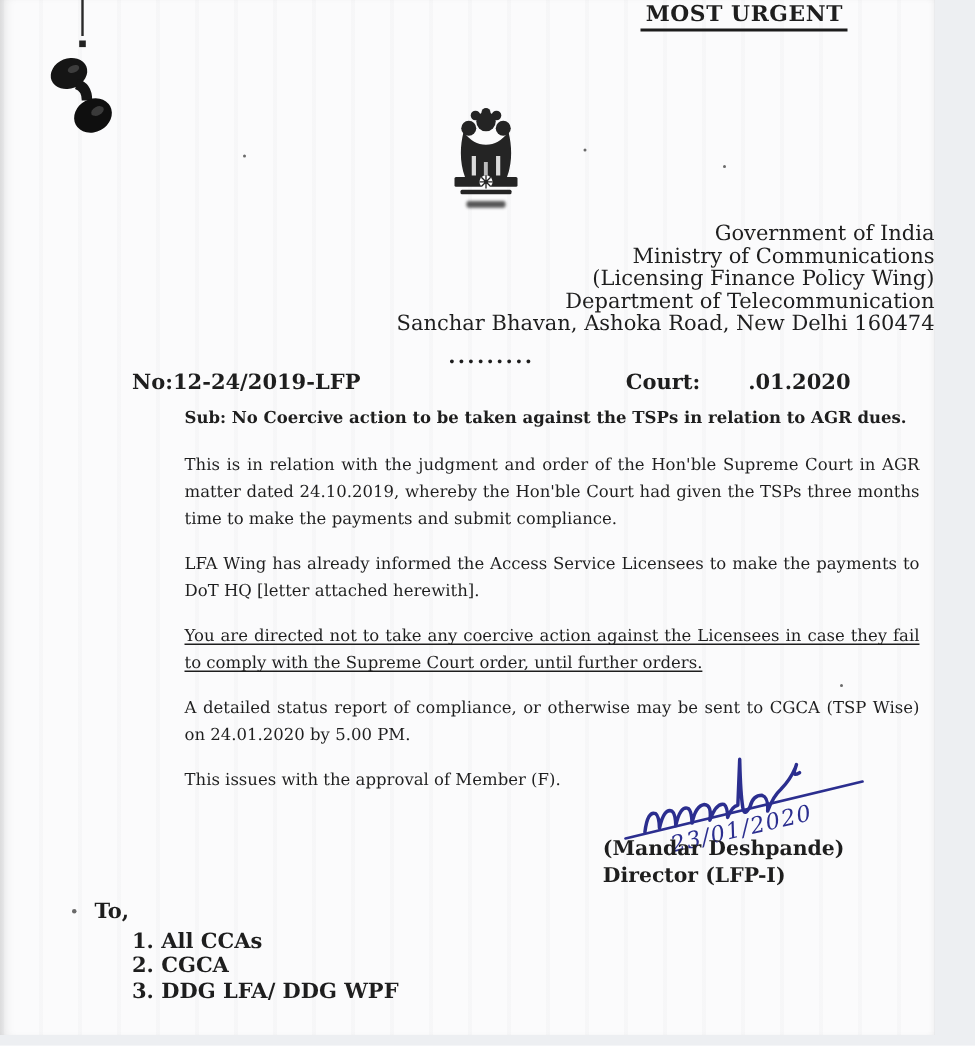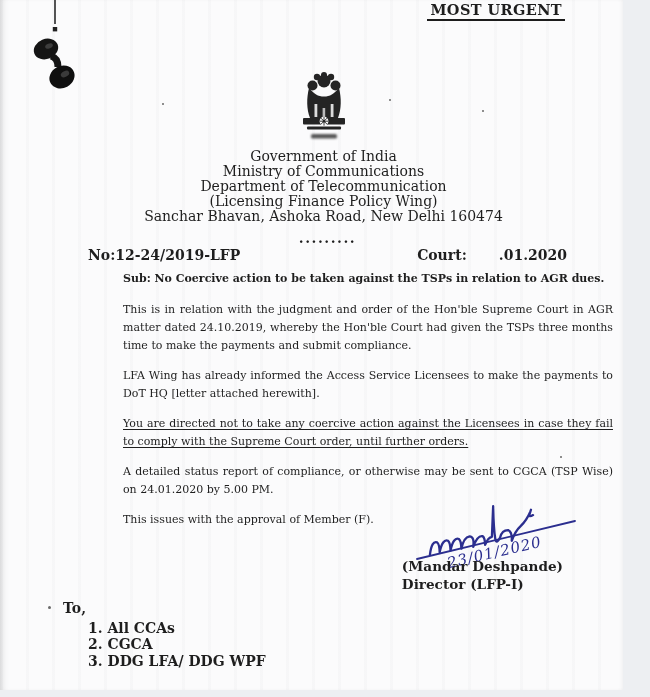--- a/index.html
+++ b/index.html
@@ -20,21 +20,21 @@
   }
   .stamp{
     position:absolute;top:1px;right:58px;
     font-weight:bold;font-size:14.5px;letter-spacing:0.4px;
     border-bottom:2.5px solid #1c1c1c;
     padding:0 3px 1px 3px;
   }
   .inkblot{position:absolute;left:18px;top:0;}
   .letterhead{
     position:absolute;left:0;right:0;top:68px;
-    text-align:center;padding-left:24px;
+    text-align:right;padding-left:24px;
     line-height:15px;font-size:14px;
   }
   .letterhead .lh-line{margin:0;}
   .emblem-wrap{margin:0 auto 3px auto;width:62px;height:78px;}
   .sep-dots{
     position:absolute;left:0;right:0;top:230px;
     text-align:center;padding-left:32px;
     font-weight:bold;font-size:14px;letter-spacing:1.5px;
   }
   .ref-row{
@@ -99,22 +99,22 @@
         <rect x="36.7" y="36" width="2.8" height="13" fill="#fbfbfc" opacity="0.85"></rect>
         <rect x="28.6" y="40" width="2.6" height="9" fill="#fbfbfc" opacity="0.7"></rect>
         <circle cx="30" cy="53.2" r="4.4" fill="#fbfbfc"></circle>
         <path d="M30 48.8 V57.6 M25.6 53.2 H34.4 M26.9 50.1 L33.1 56.3 M33.1 50.1 L26.9 56.3" stroke="#242424" stroke-width="0.9"></path>
         <circle cx="30" cy="53.2" r="1.2" fill="#242424"></circle>
         <rect class="motto-smudge" x="17" y="66" width="26" height="4.5" rx="1.5" fill="#3b3b3b"></rect>
       </svg>
     </div>
     <div class="lh-line">Government of India</div>
     <div class="lh-line">Ministry of Communications</div>
+    <div class="lh-line">(Licensing Finance Policy Wing)</div>
     <div class="lh-line">Department of Telecommunication</div>
-    <div class="lh-line">(Licensing Finance Policy Wing)</div>
     <div class="lh-line">Sanchar Bhavan, Ashoka Road, New Delhi 160474</div>
   </div>
 
   <div class="sep-dots">.........</div>
 
   <div class="ref-row">
     <span>No:12-24/2019-LFP</span>
     <span class="ref-date">
       <span>Court:</span><span class="date-value">.01.2020</span>
     </span>

